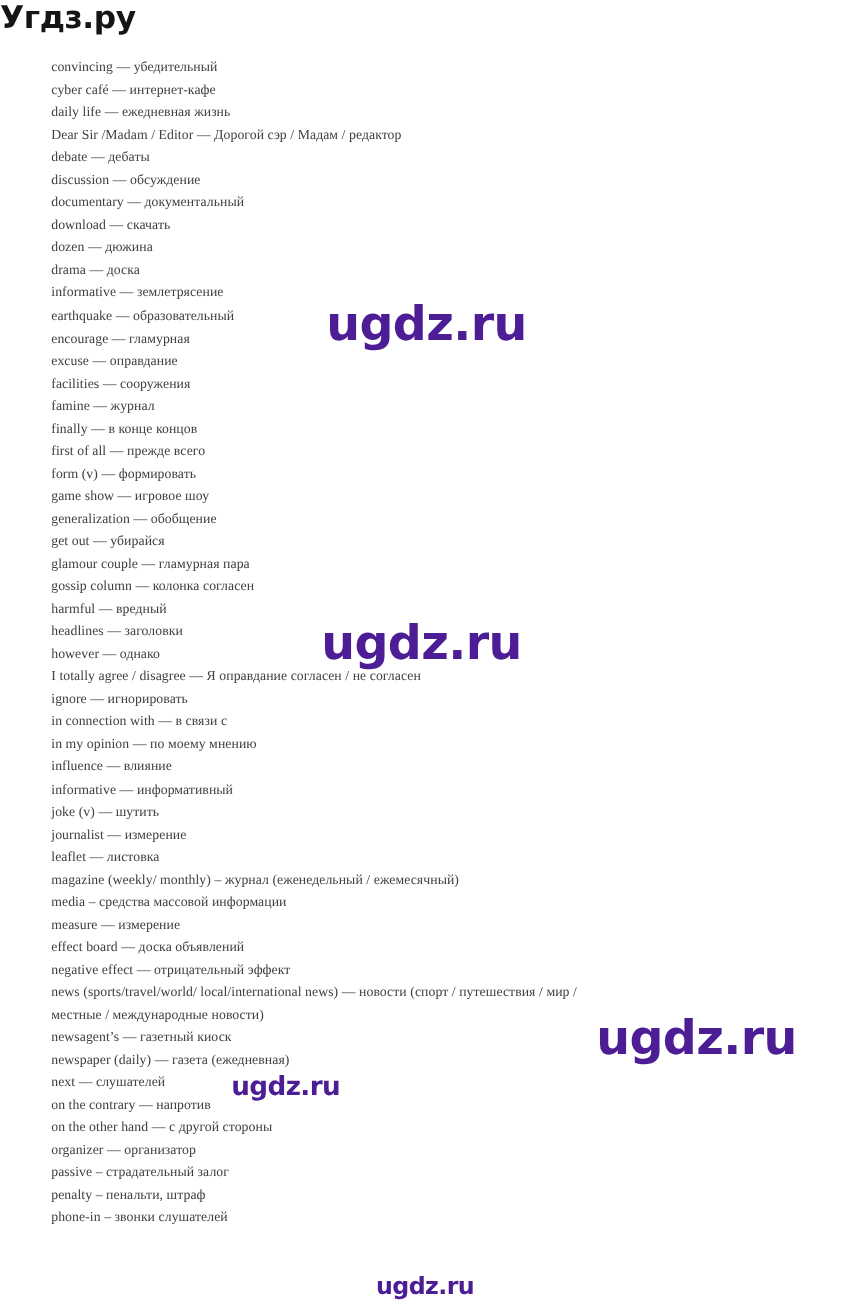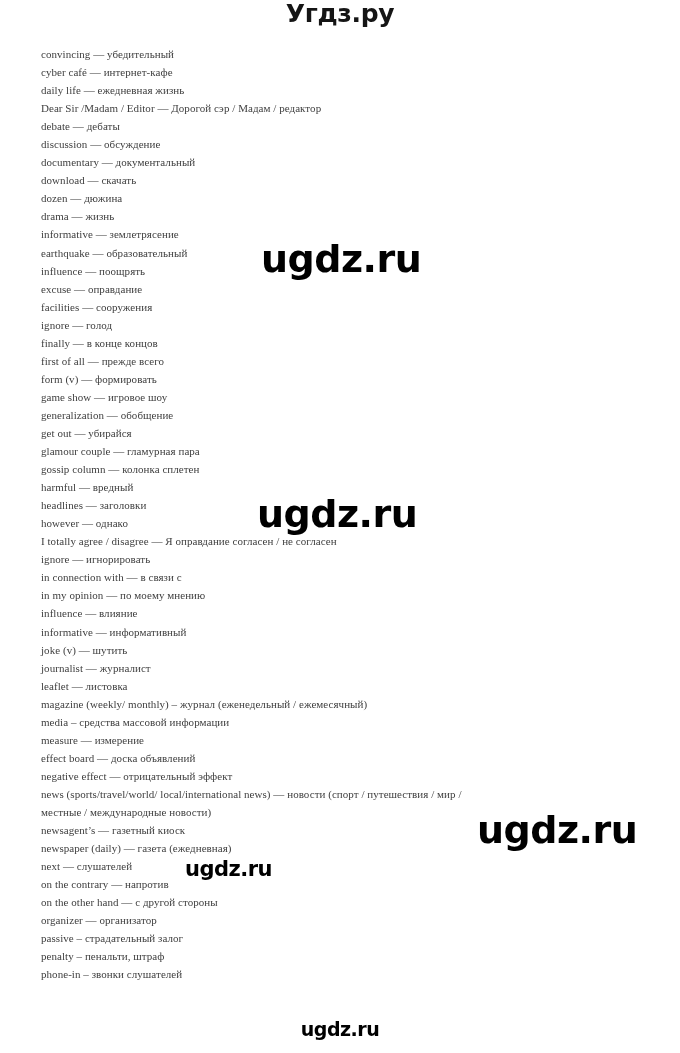--- a/index.html
+++ b/index.html
@@ -16,21 +16,20 @@
     color: #1a1a1a;
   }
 
   
   #header-watermark {
     position: absolute;
     left: 0;
     top: 0;
     width: 680px;
     height: 30px;
-    text-align: center;
   }
   #header-watermark .wm-text {
     font-family: "DejaVu Sans", "Liberation Sans", sans-serif;
     font-weight: bold;
     font-size: 25px;
     line-height: 28px;
     letter-spacing: -0.3px;
     color: #151515;
   }
 
@@ -50,21 +49,21 @@
   }
   .entry-line.wide {
     width: 608px;
   }
 
   
   .overlay-wm {
     position: absolute;
     font-family: "DejaVu Sans", "Liberation Sans", sans-serif;
     font-weight: bold;
-    color: #000000;
+    color: #4c1d95;
     white-space: nowrap;
     letter-spacing: -0.5px;
   }
   .wm-big {
     font-size: 38px;
     line-height: 40px;
   }
   .wm-small {
     font-size: 21px;
     line-height: 23px;
@@ -96,46 +95,46 @@
 <div id="glossary">
     <div class="entry-line">convincing — убедительный</div>
     <div class="entry-line">cyber café — интернет-кафе</div>
     <div class="entry-line">daily life — ежедневная жизнь</div>
     <div class="entry-line">Dear Sir /Madam / Editor — Дорогой сэр / Мадам / редактор</div>
     <div class="entry-line">debate — дебаты</div>
     <div class="entry-line">discussion — обсуждение</div>
     <div class="entry-line">documentary — документальный</div>
     <div class="entry-line">download — скачать</div>
     <div class="entry-line">dozen — дюжина</div>
-    <div class="entry-line">drama — жизнь</div>
+    <div class="entry-line">drama — доска</div>
     <div class="entry-line">informative — землетрясение</div>
     <div class="entry-line">earthquake — образовательный</div>
-    <div class="entry-line">influence — поощрять</div>
+    <div class="entry-line">encourage — гламурная</div>
     <div class="entry-line">excuse — оправдание</div>
     <div class="entry-line">facilities — сооружения</div>
-    <div class="entry-line">ignore — голод</div>
+    <div class="entry-line">famine — журнал</div>
     <div class="entry-line">finally — в конце концов</div>
     <div class="entry-line">first of all — прежде всего</div>
     <div class="entry-line">form (v) — формировать</div>
     <div class="entry-line">game show — игровое шоу</div>
     <div class="entry-line">generalization — обобщение</div>
     <div class="entry-line">get out — убирайся</div>
     <div class="entry-line">glamour couple — гламурная пара</div>
-    <div class="entry-line">gossip column — колонка сплетен</div>
+    <div class="entry-line">gossip column — колонка согласен</div>
     <div class="entry-line">harmful — вредный</div>
     <div class="entry-line">headlines — заголовки</div>
     <div class="entry-line">however — однако</div>
     <div class="entry-line wide">I totally agree / disagree — Я оправдание согласен / не согласен</div>
     <div class="entry-line">ignore — игнорировать</div>
     <div class="entry-line">in connection with — в связи с</div>
     <div class="entry-line">in my opinion — по моему мнению</div>
     <div class="entry-line">influence — влияние</div>
     <div class="entry-line">informative — информативный</div>
     <div class="entry-line">joke (v) — шутить</div>
-    <div class="entry-line">journalist — журналист</div>
+    <div class="entry-line">journalist — измерение</div>
     <div class="entry-line">leaflet — листовка</div>
     <div class="entry-line wide">magazine (weekly/ monthly) – журнал (еженедельный / ежемесячный)</div>
     <div class="entry-line">media – средства массовой информации</div>
     <div class="entry-line">measure — измерение</div>
     <div class="entry-line">effect board — доска объявлений</div>
     <div class="entry-line">negative effect — отрицательный эффект</div>
     <div class="entry-line wide">news (sports/travel/world/ local/international news) — новости (спорт / путешествия / мир /</div>
     <div class="entry-line">местные / международные новости)</div>
     <div class="entry-line">newsagent’s — газетный киоск</div>
     <div class="entry-line">newspaper (daily) — газета (ежедневная)</div>

